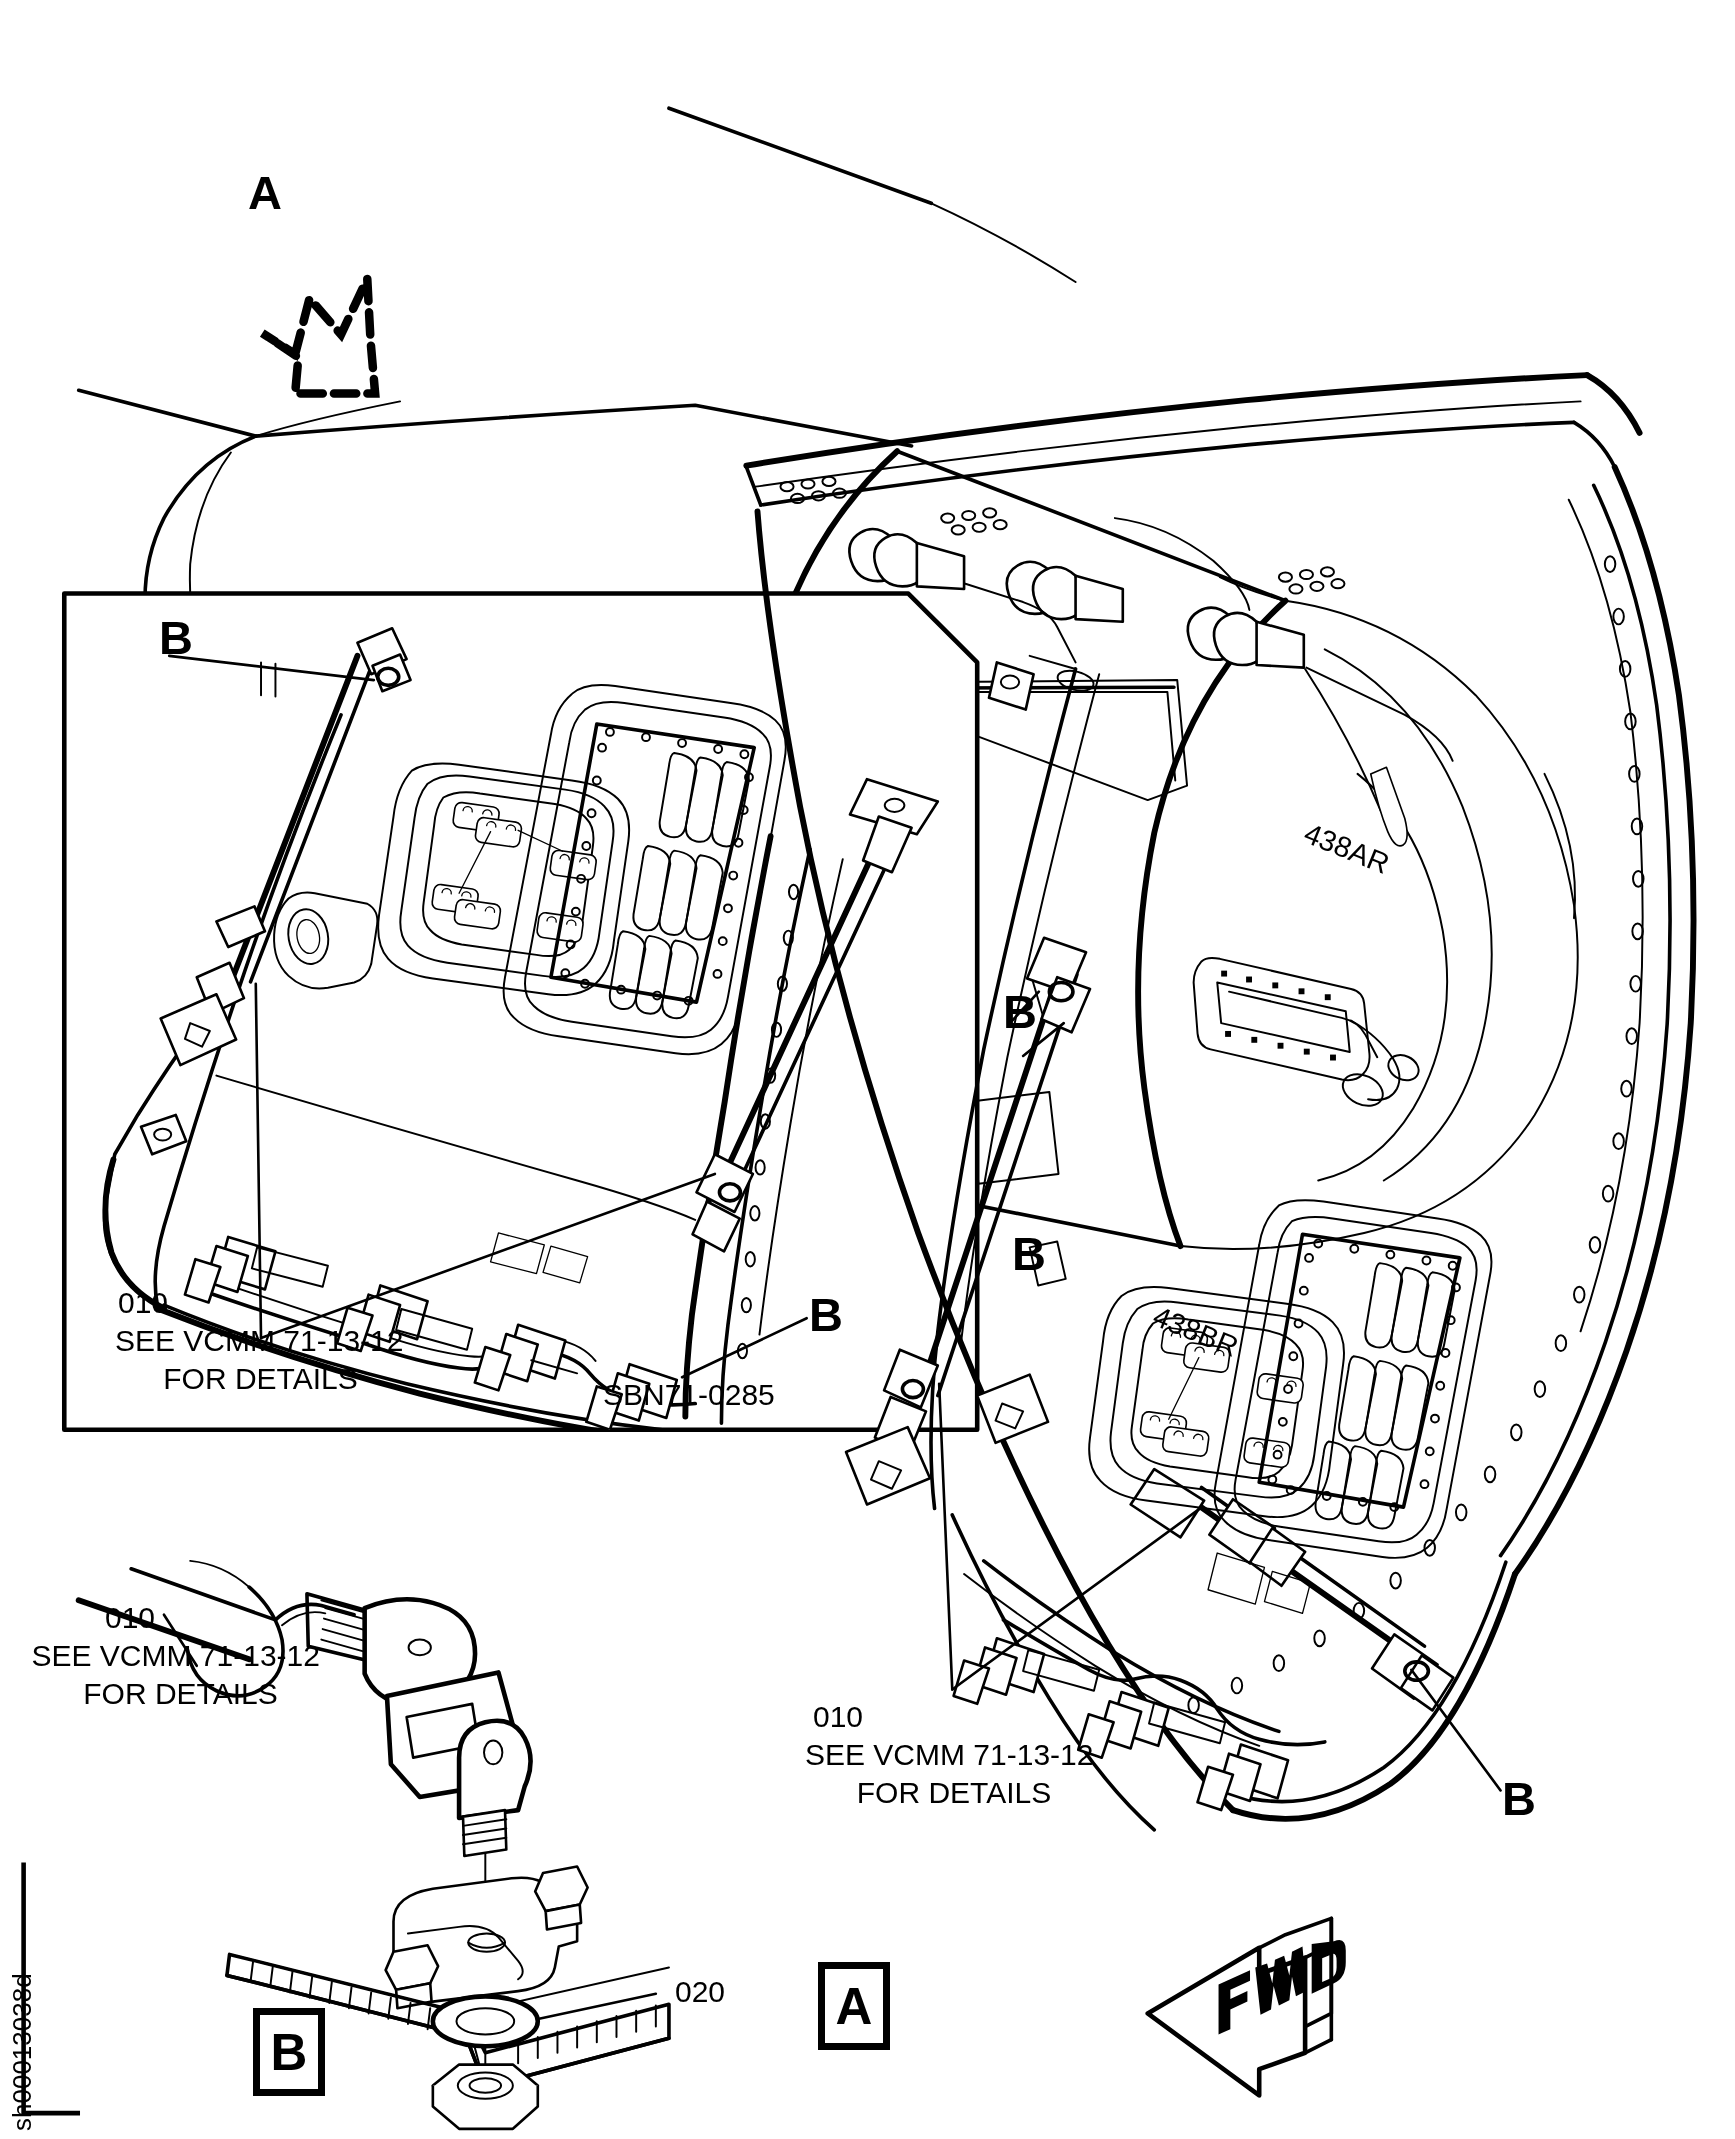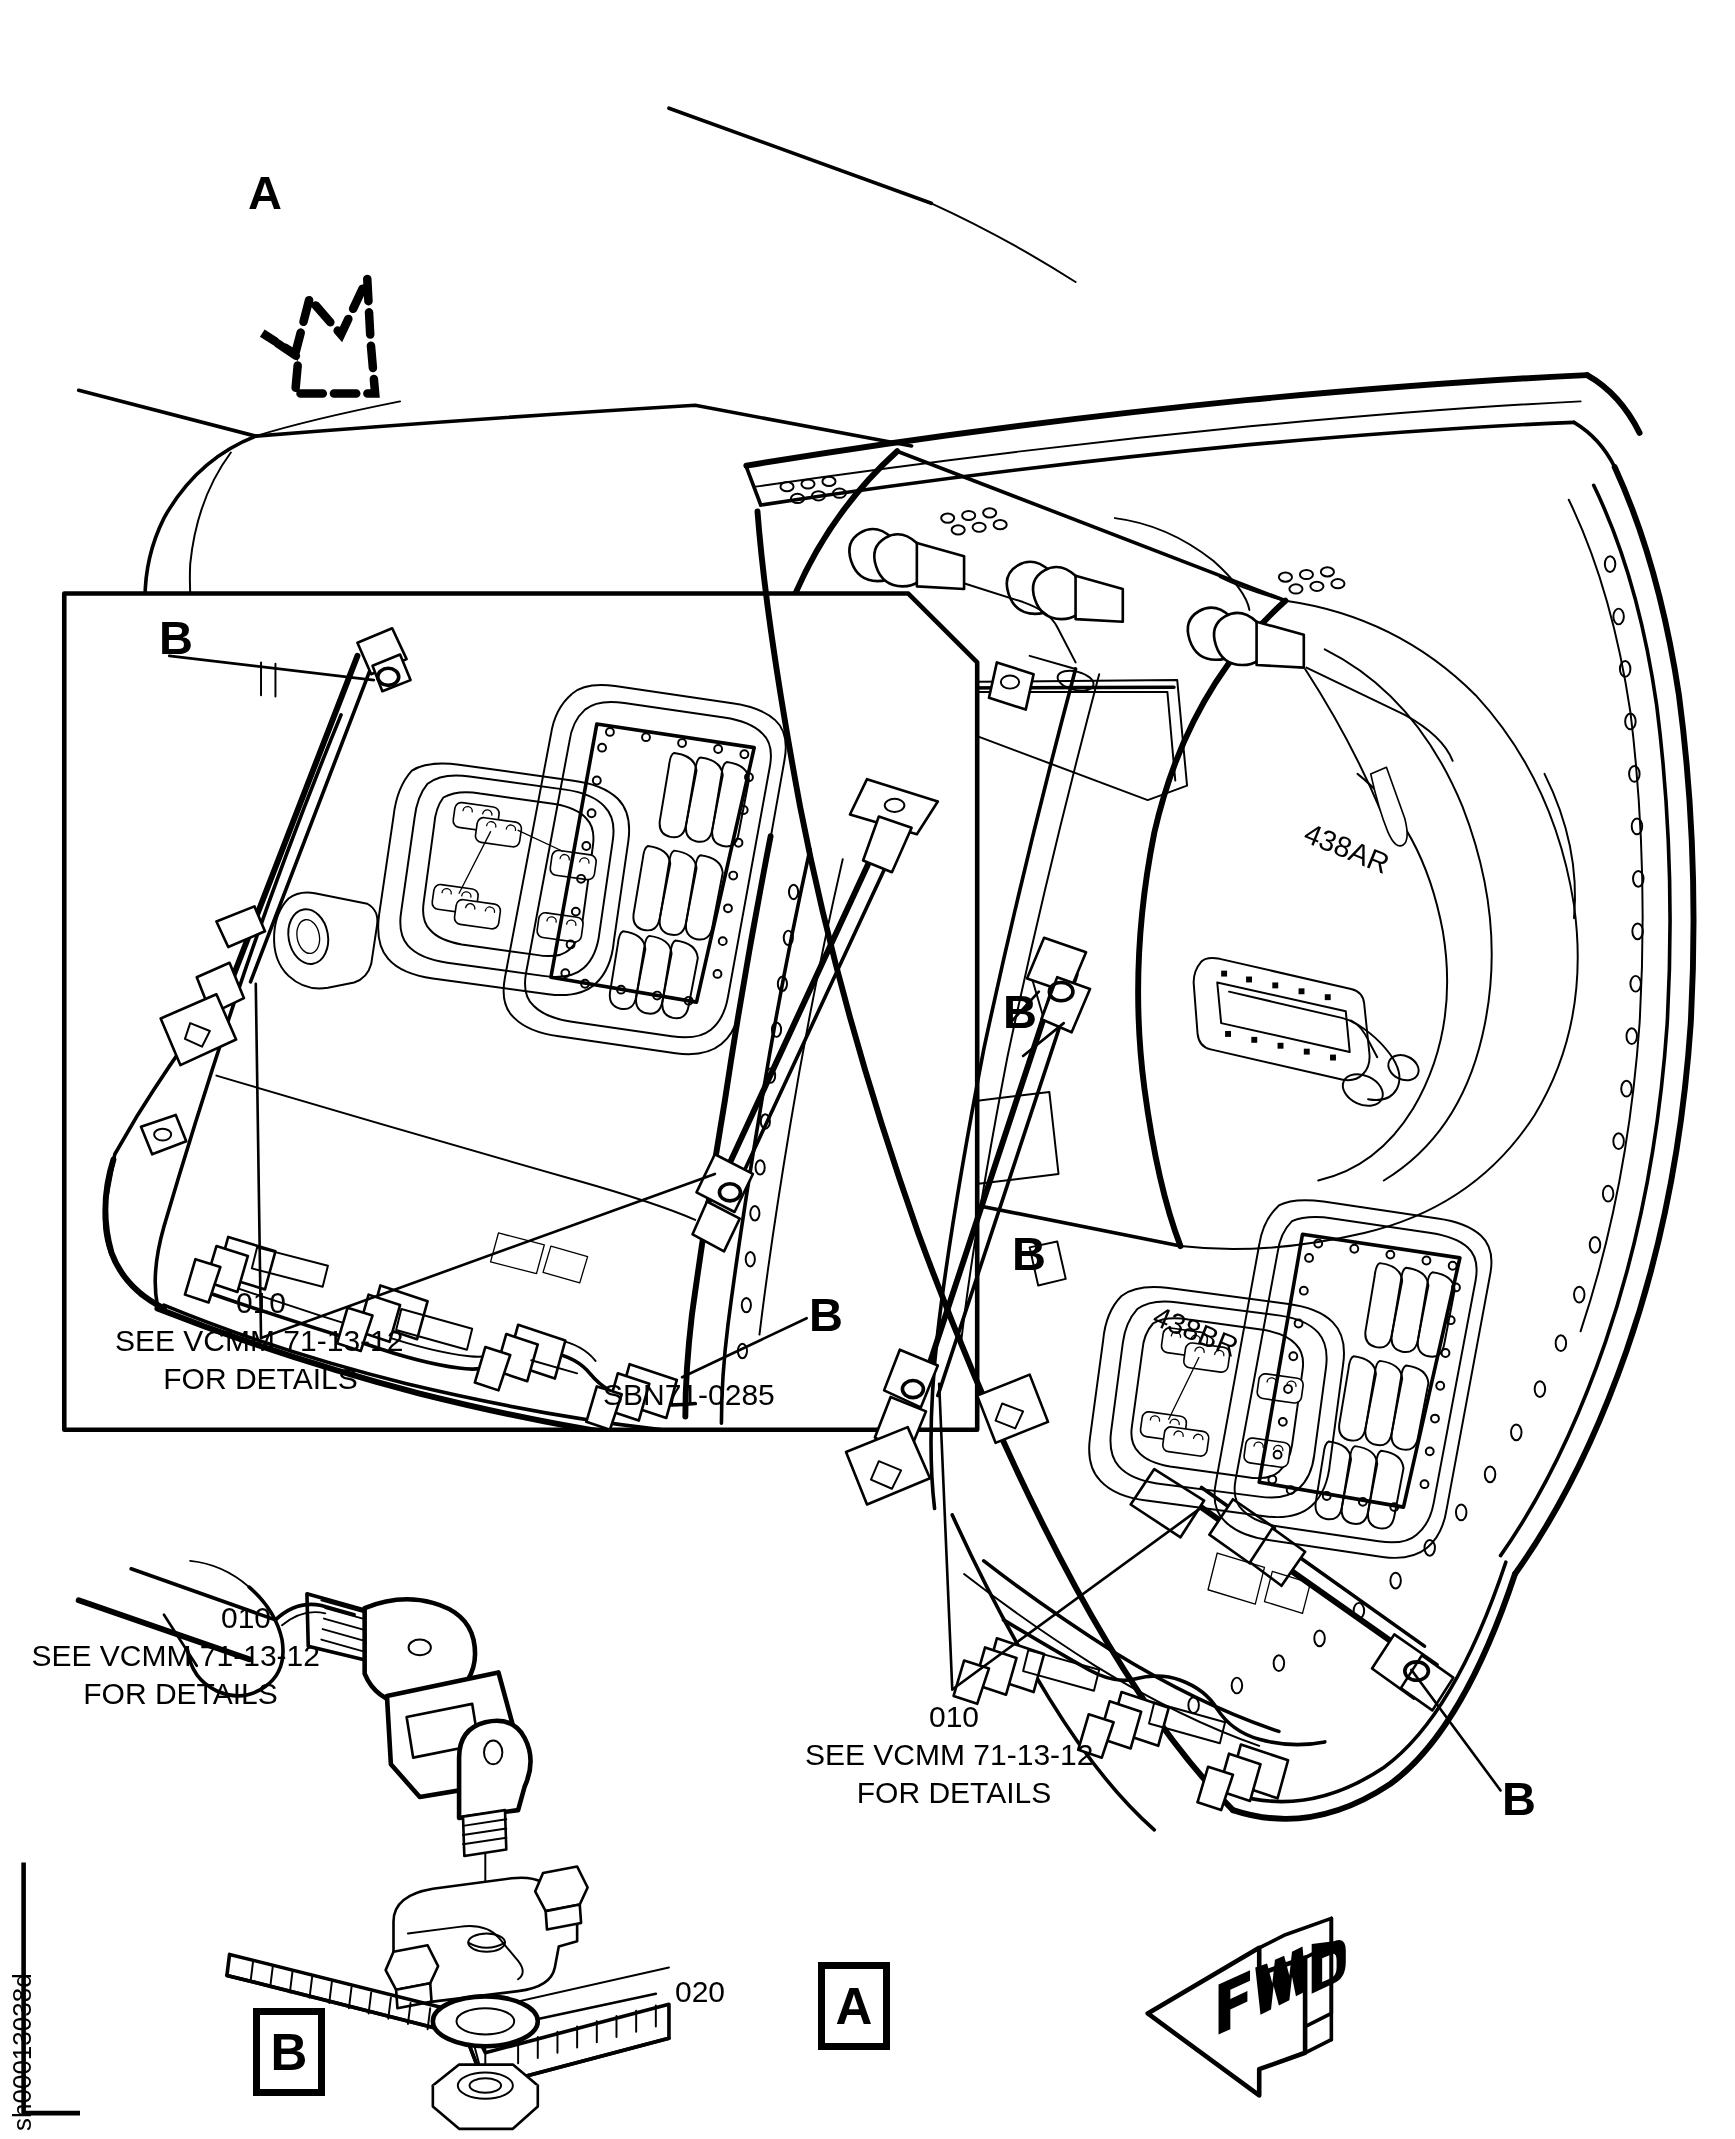--- a/index.html
+++ b/index.html
@@ -27,21 +27,20 @@
   }
   .lbl {
     position: absolute;
     font-family: "Liberation Sans", sans-serif;
     color: #000000;
     white-space: pre;
     line-height: 1.18;
   }
   .callout-text {
     font-size: 30px;
-    text-align: center;
   }
   .view-letter {
     font-size: 47px;
     font-weight: bold;
   }
   .boxed-letter {
     position: absolute;
     border: 7.2px solid #000;
     background: #fff;
     display: flex;

